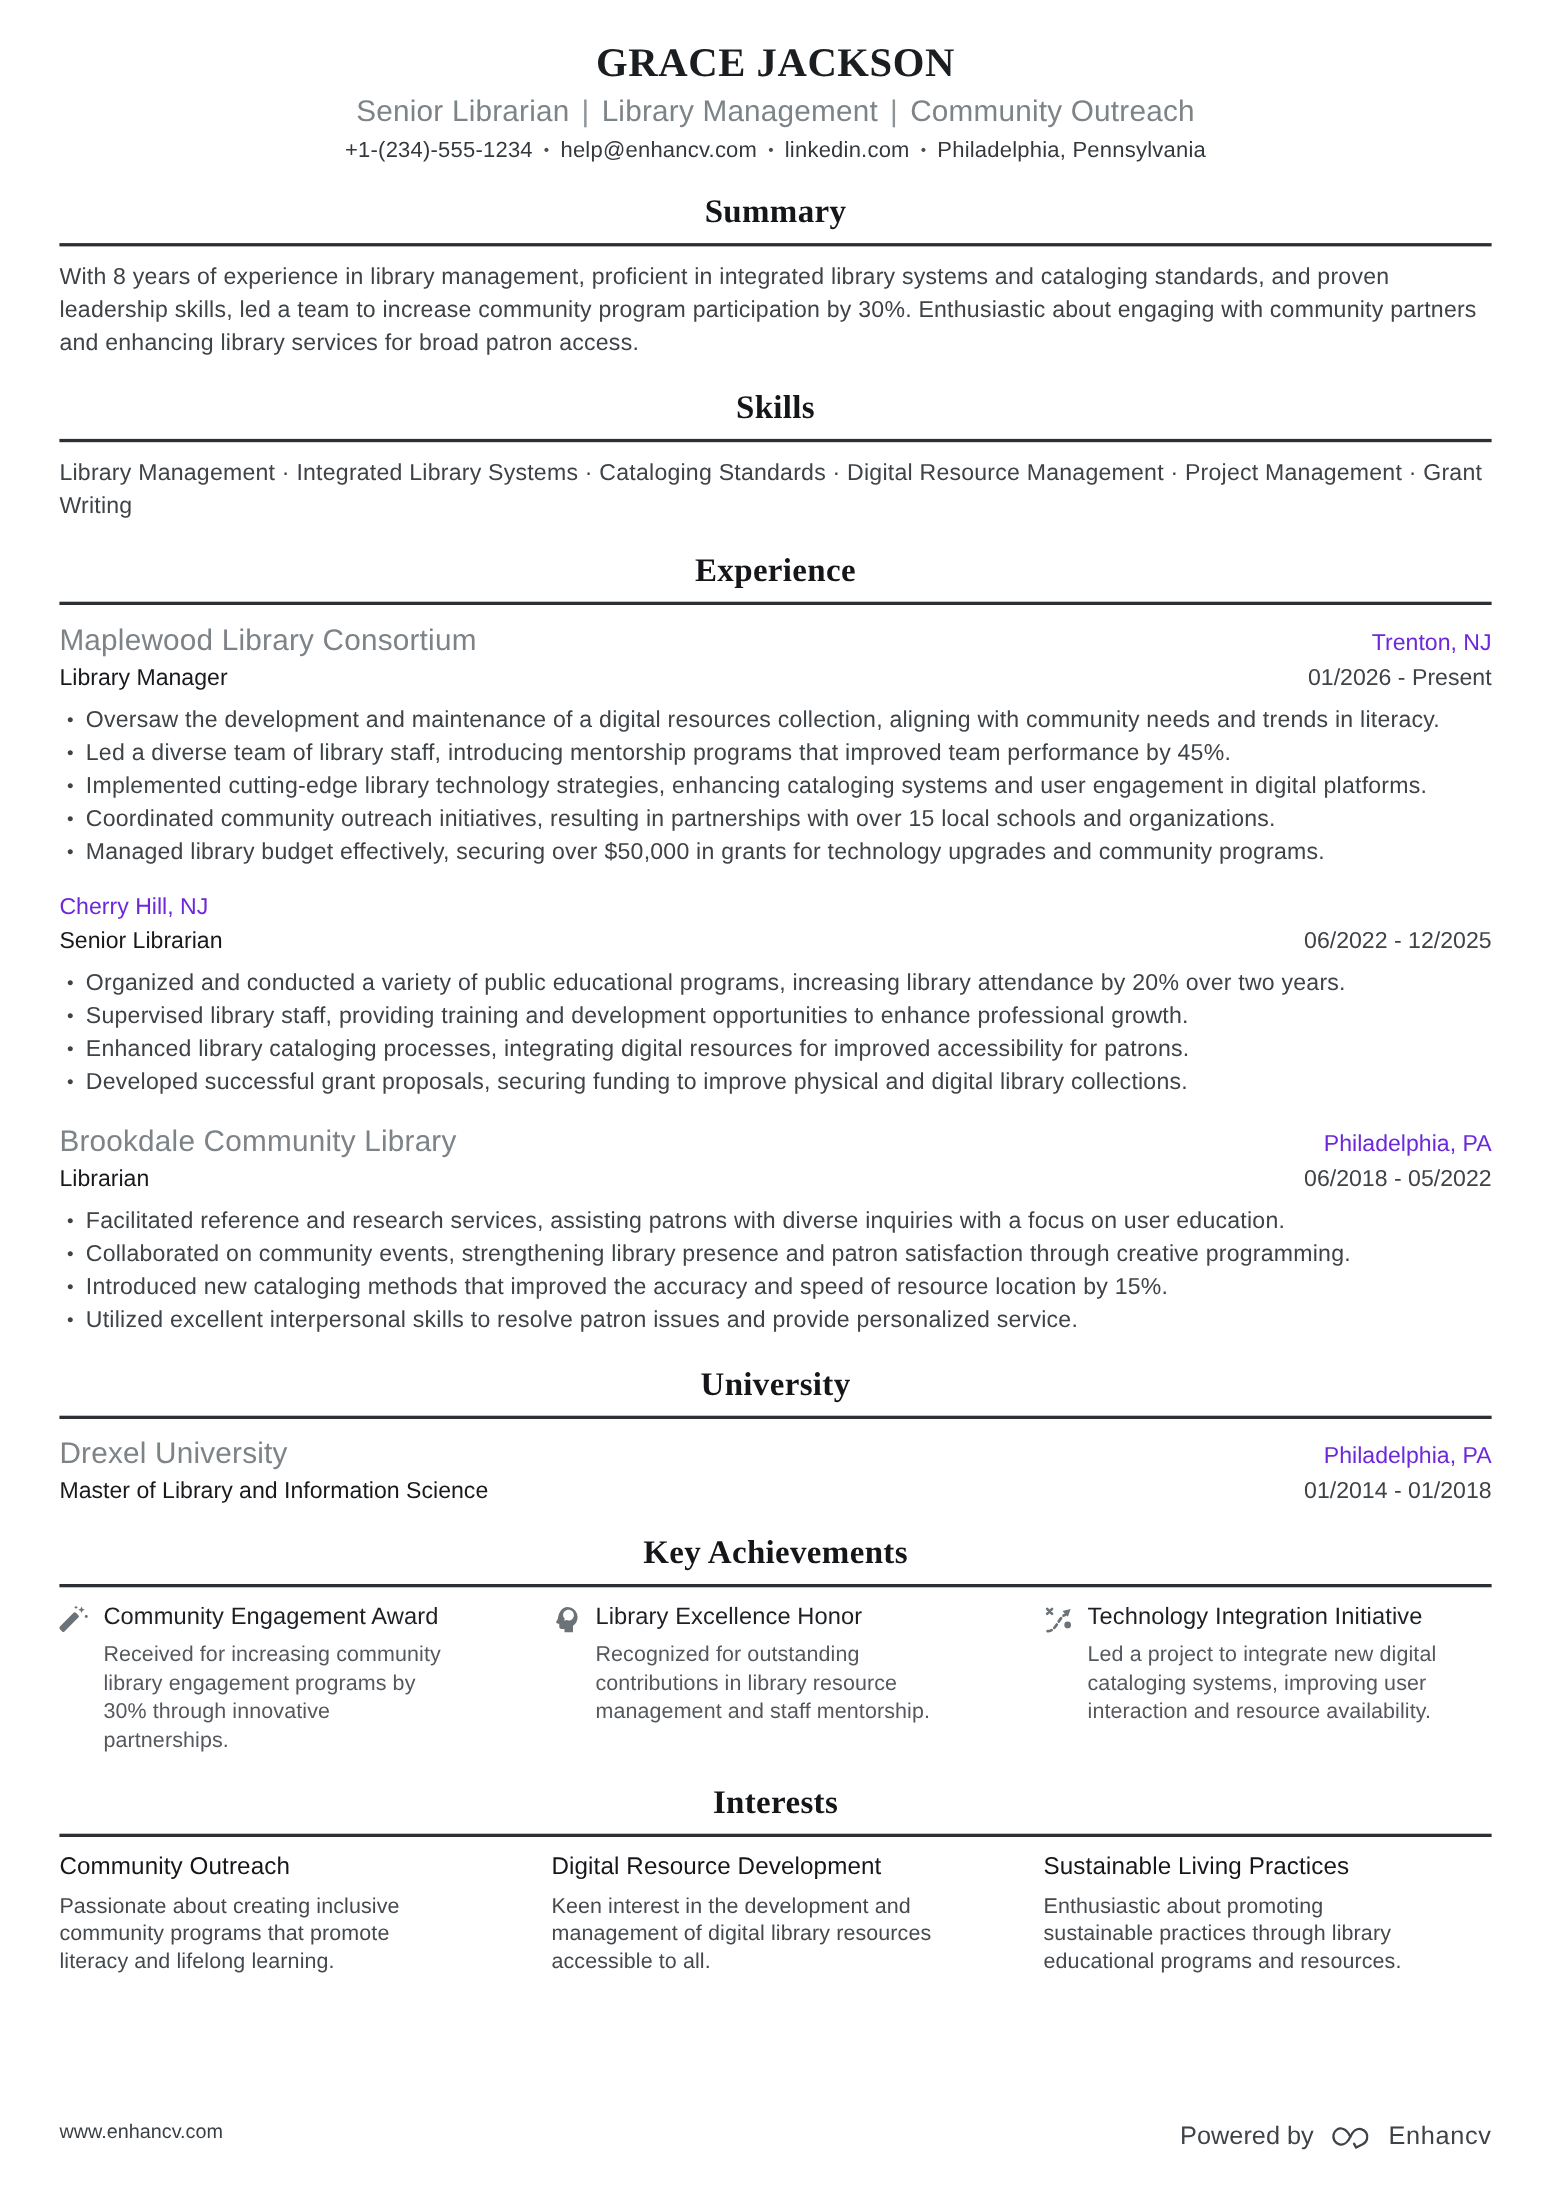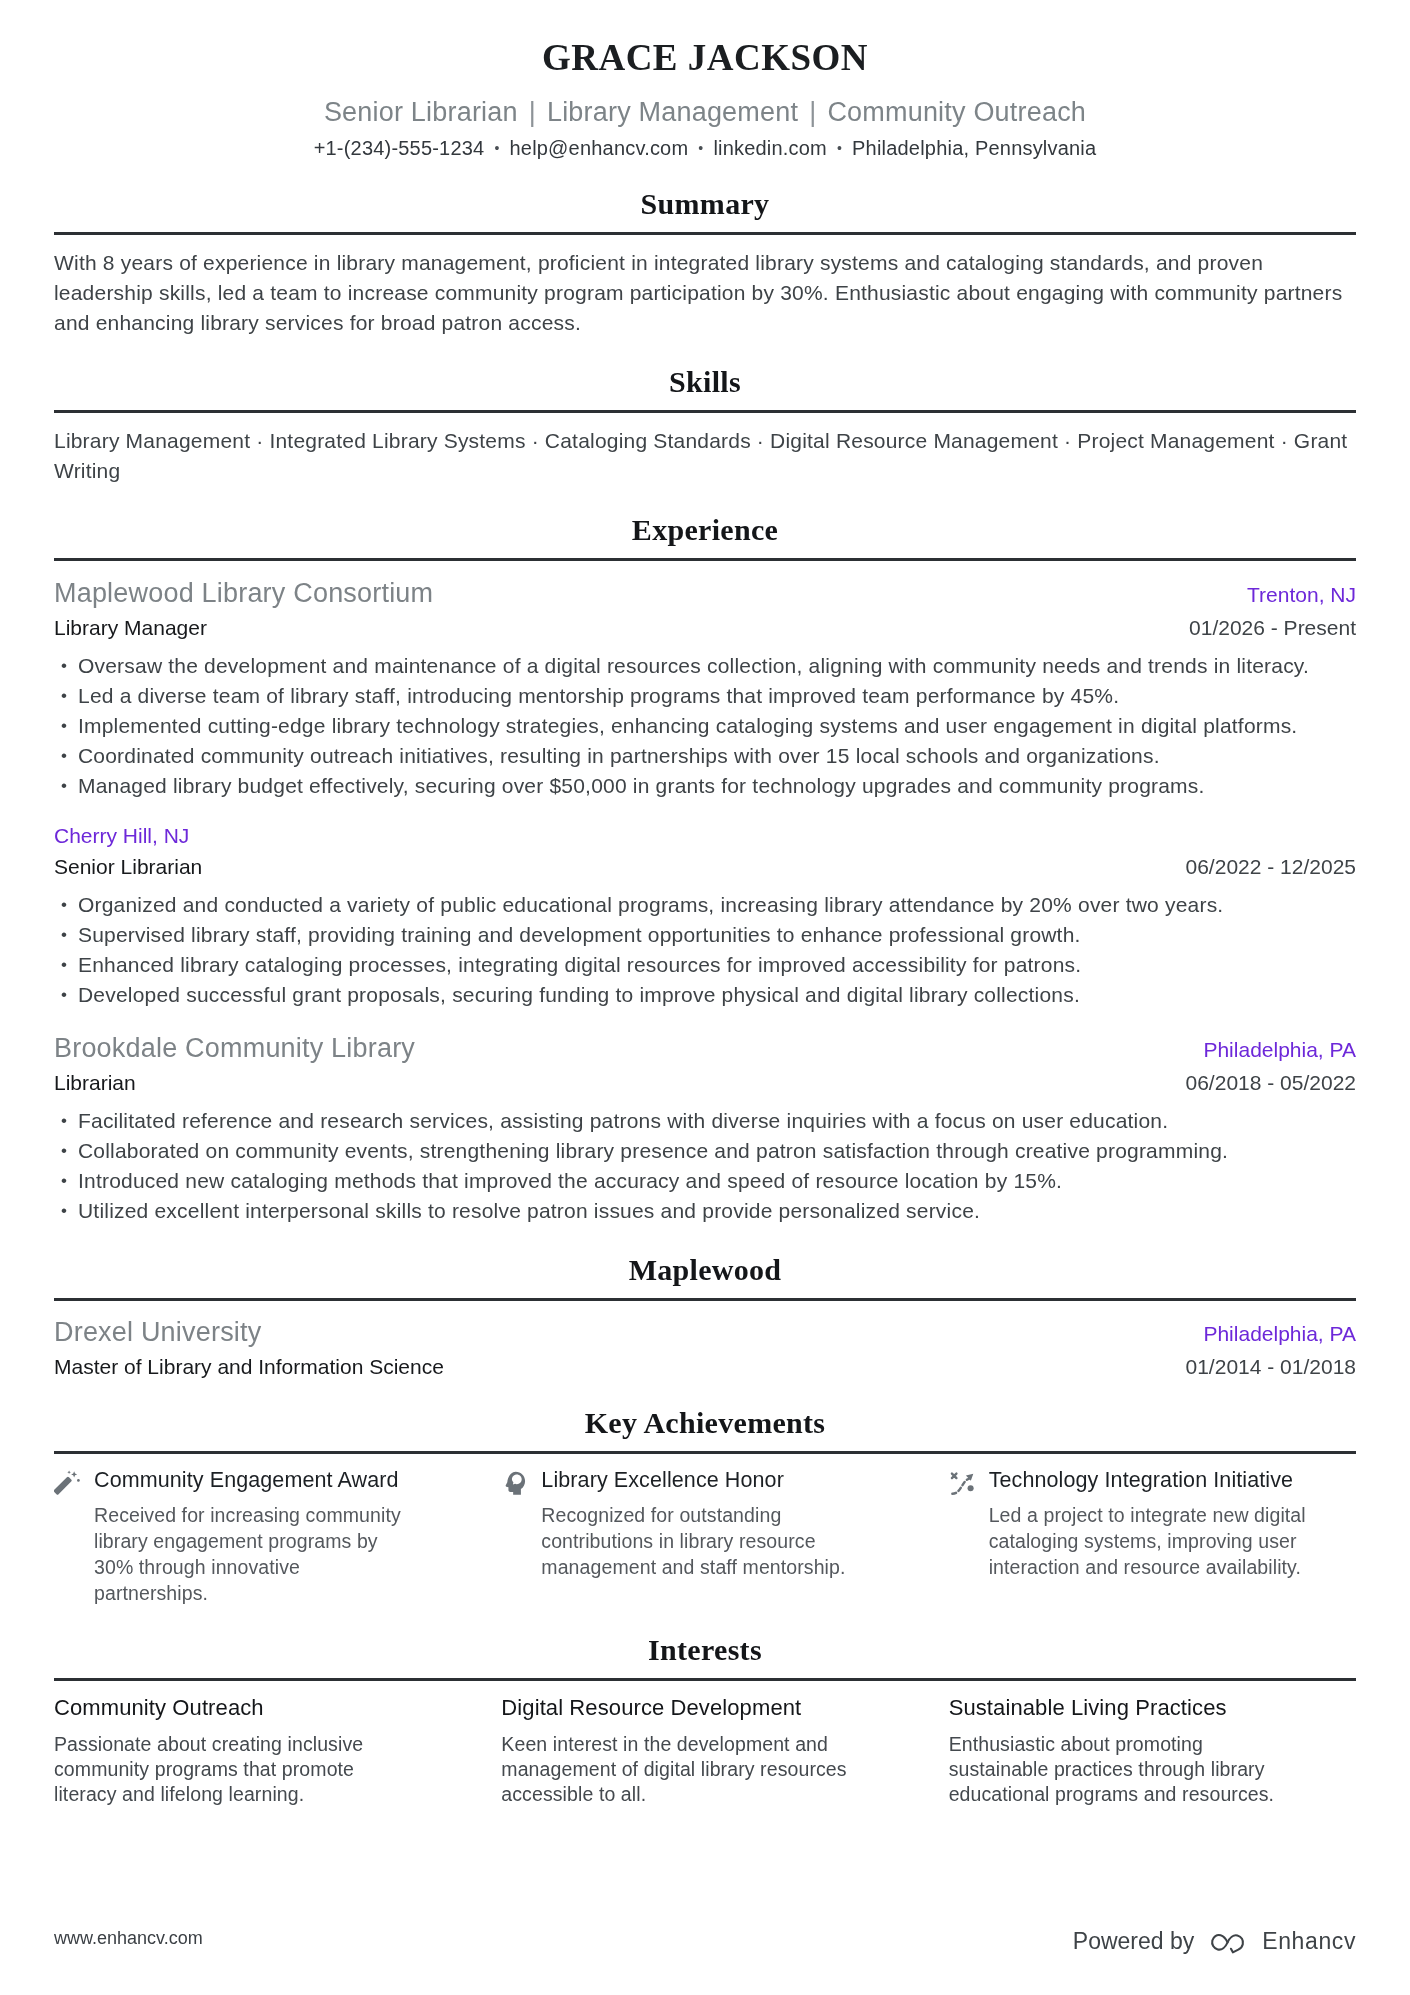--- a/index.html
+++ b/index.html
@@ -14,21 +14,21 @@
     overflow:hidden;
   }
   
   .hdr { text-align:center; }
   .hdr-name {
     font-family:"Liberation Serif", serif;
     font-weight:bold; font-size:37px; letter-spacing:.5px;
     color:#1b1e21;
   }
   .hdr-tagline {
-    margin-top:18px;
+    margin-top:7px;
     font-size:27px; color:#7d8488; letter-spacing:.2px;
   }
   .hdr-tagline .pipe { color:#8d9397; padding:0 11px; font-weight:400; }
   .hdr-contact {
     margin-top:9px;
     font-size:20px; color:#33383d; letter-spacing:.2px;
   }
   .hdr-contact .dot { color:#4a4f54; padding:0 10px; font-size:14px; vertical-align:2px; }
   
   .section { margin-top:27px; }
@@ -166,21 +166,21 @@
       <ul class="bullets">
         <li>Facilitated reference and research services, assisting patrons with diverse inquiries with a focus on user education.</li>
         <li>Collaborated on community events, strengthening library presence and patron satisfaction through creative programming.</li>
         <li>Introduced new cataloging methods that improved the accuracy and speed of resource location by 15%.</li>
         <li>Utilized excellent interpersonal skills to resolve patron issues and provide personalized service.</li>
       </ul>
     </div>
   </div>
 
   <div class="section">
-    <div class="section-title">Maplewood</div>
+    <div class="section-title">University</div>
     <div class="rule"></div>
     <div class="job edu">
       <div class="job-row">
         <span class="job-company">Drexel University</span>
         <span class="job-location">Philadelphia, PA</span>
       </div>
       <div class="job-row job-row2">
         <span class="job-role">Master of Library and Information Science</span>
         <span class="job-dates">01/2014 - 01/2018</span>
       </div>

